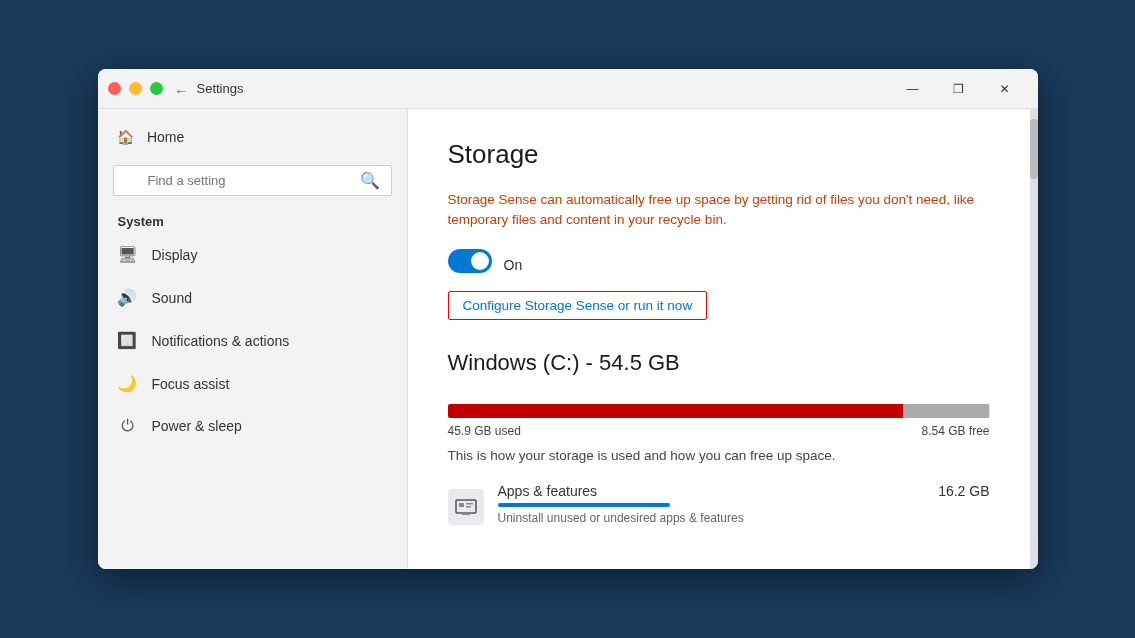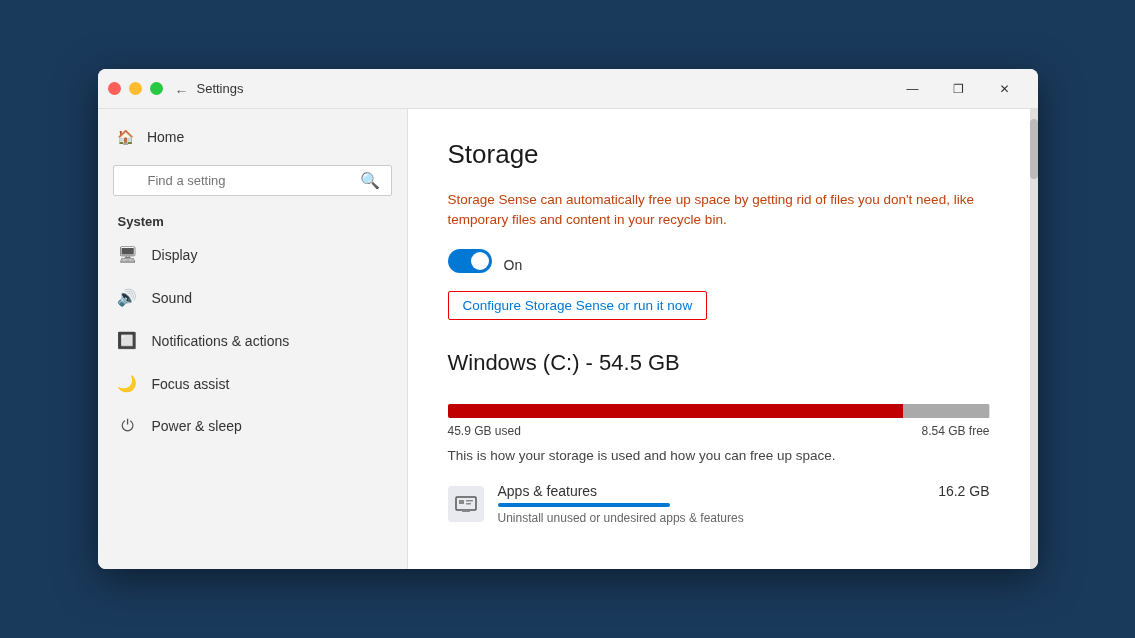--- a/index.html
+++ b/index.html
@@ -221,21 +221,21 @@
       color: #444;
       margin-bottom: 10px;
     }
     .storage-description {
       font-size: 13.5px;
       color: #444;
       margin-bottom: 20px;
     }
     .storage-item {
       display: flex;
-      align-items: center;
+      align-items: flex-end;
       gap: 14px;
       margin-bottom: 12px;
     }
     .storage-item-icon {
       width: 36px;
       height: 36px;
       background: #e8eaf0;
       border-radius: 4px;
       display: flex;
       align-items: center;

